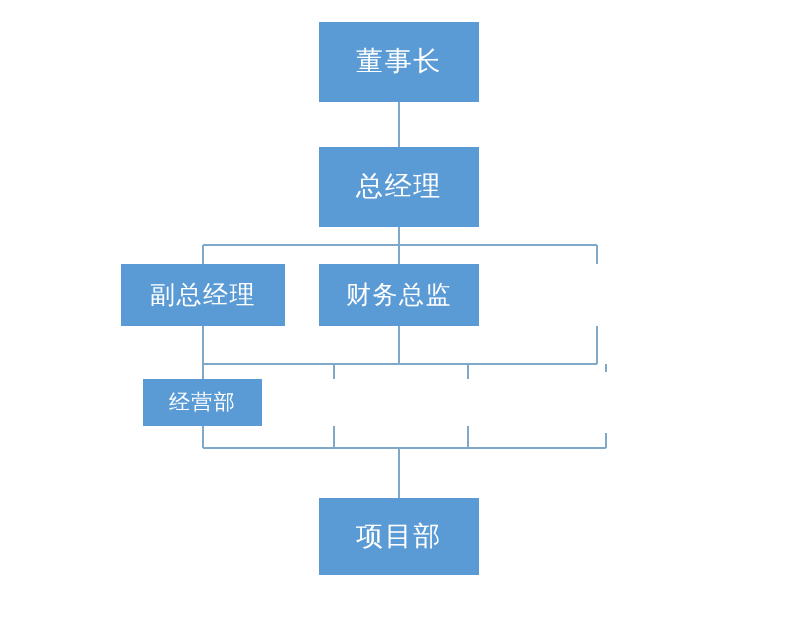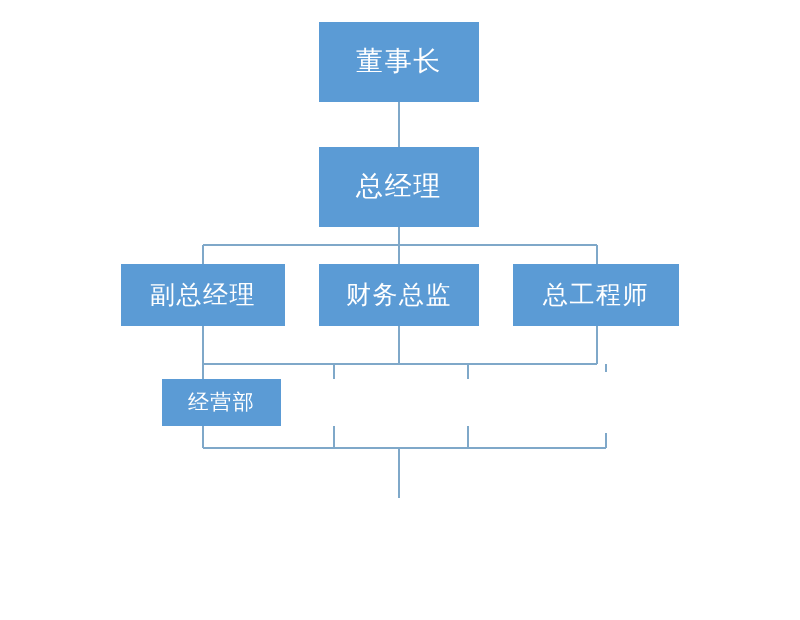--- a/index.html
+++ b/index.html
@@ -57,21 +57,21 @@
   }
 
   
   .n-chairman   { left: 319px; top: 22px;  width: 160px; height: 80px; font-size: 27px; }
   .n-gm         { left: 319px; top: 147px; width: 160px; height: 80px; font-size: 27px; justify-content: center; }
 
   .n-deputy-gm  { left: 121px; top: 264px; width: 164px; height: 62px; font-size: 25px; }
   .n-cfo        { left: 319px; top: 264px; width: 160px; height: 62px; font-size: 25px; }
   .n-chief-eng  { left: 513px; top: 264px; width: 166px; height: 62px; font-size: 25px; }
 
-  .n-operations { left: 143px; top: 379px; width: 119px; height: 47px; font-size: 21px; margin-left: 19px; }
+  .n-operations { left: 143px; top: 379px; width: 119px; height: 47px; font-size: 21px; }
   .n-engineering{ left: 276px; top: 379px; width: 117px; height: 47px; font-size: 21px; }
   .n-finance    { left: 409px; top: 379px; width: 119px; height: 47px; font-size: 21px; }
   .n-admin      { left: 546px; top: 372px; width: 119px; height: 61px; font-size: 21px; }
 
   .n-project    { left: 319px; top: 498px; width: 160px; height: 77px; font-size: 27px; }
 </style>
 </head>
 <body>
 
 <div id="org-chart">
@@ -117,25 +117,25 @@
   </div>
 
   <div class="node n-deputy-gm">
     <span class="node-label">副总经理</span>
   </div>
 
   <div class="node n-cfo">
     <span class="node-label">财务总监</span>
   </div>
 
-  <div class="node n-chief-eng">
-    <span class="node-label">总工程师</span>
-  </div>
 
   <div class="node n-operations">
     <span class="node-label">经营部</span>
   </div>
 
 
 
 
+  <div class="node n-project">
+    <span class="node-label">项目部</span>
+  </div>
 
 </div>
 
 </body></html>

